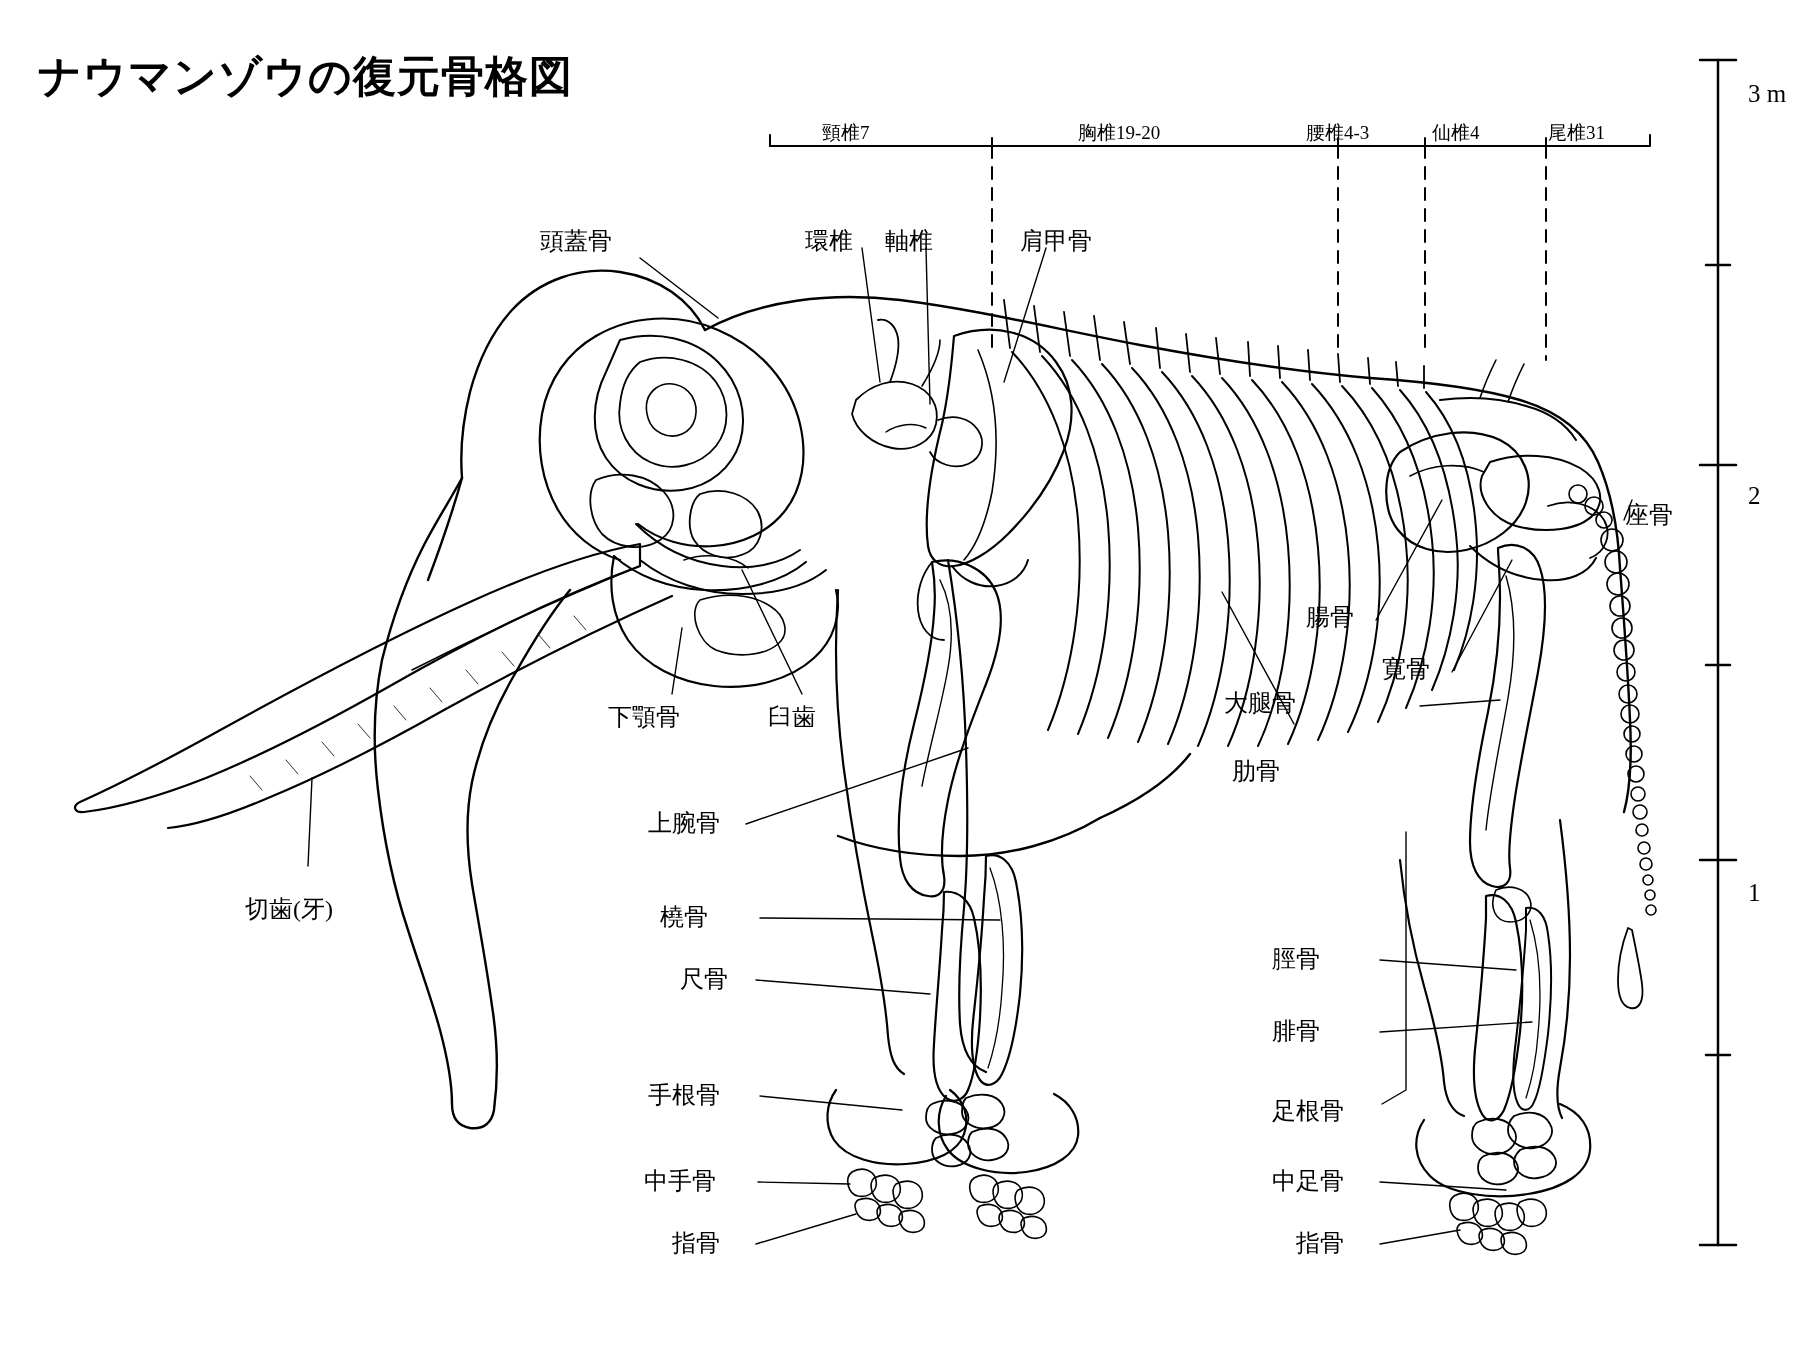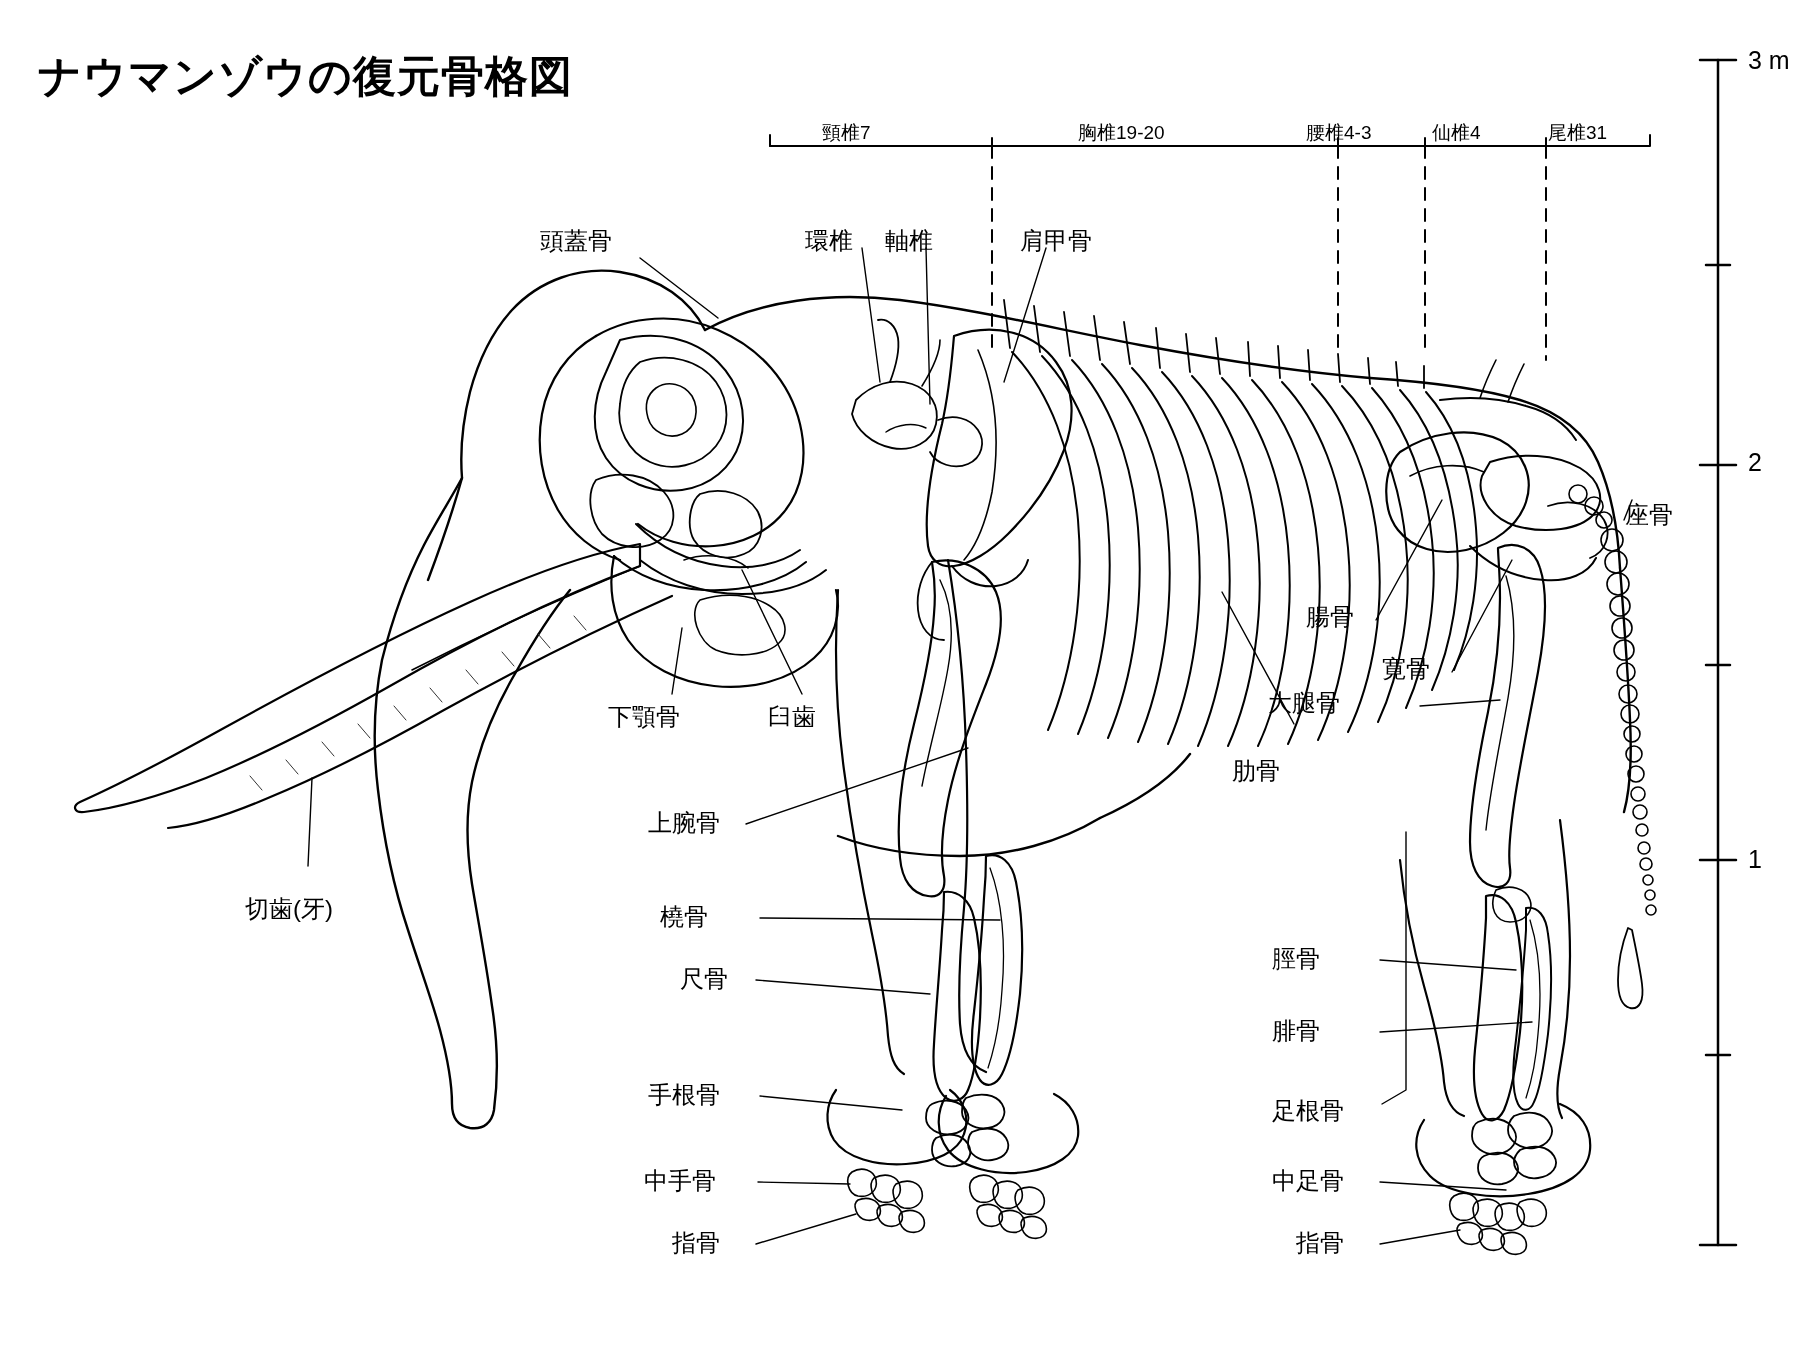--- a/index.html
+++ b/index.html
@@ -5,21 +5,21 @@
   html, body {
     margin: 0;
     padding: 0;
     background: #ffffff;
   }
   #page {
     position: relative;
     width: 1800px;
     height: 1350px;
     background: #ffffff;
-    font-family: Liberation Sans, sans-serif;
+    font-family: Liberation Serif, serif;
     color: #000000;
     overflow: hidden;
   }
   #title {
     position: absolute;
     left: 38px;
     top: 48px;
     font-size: 43px;
     font-weight: 700;
     letter-spacing: 1px;
@@ -28,20 +28,21 @@
   .lbl {
     position: absolute;
     font-size: 24px;
     white-space: nowrap;
     line-height: 1.1;
   }
   .scale-num {
     position: absolute;
     font-size: 25px;
     white-space: nowrap;
+    margin-top: 34px;
   }
   svg.art {
     position: absolute;
     left: 0;
     top: 0;
     width: 1800px;
     height: 1350px;
   }
   .brace-lbl {
     position: absolute;
@@ -514,21 +515,21 @@
   <div class="scale-num" style="left:1748px; top:845px;">1</div>
 
   <div class="lbl" style="left:540px; top:228px;">頭蓋骨</div>
   <div class="lbl" style="left:805px; top:228px;">環椎</div>
   <div class="lbl" style="left:885px; top:228px;">軸椎</div>
   <div class="lbl" style="left:1020px; top:228px;text-align:right;">肩甲骨</div>
 
   <div class="lbl" style="left:1625px; top:482px;margin-top:20px;">座骨</div>
   <div class="lbl" style="left:1306px; top:604px;">腸骨</div>
   <div class="lbl" style="left:1382px; top:656px;">寛骨</div>
-  <div class="lbl" style="left:1268px; top:690px;">大腿骨</div>
+  <div class="lbl" style="left:1224px; top:690px;">大腿骨</div>
   <div class="lbl" style="left:1232px; top:758px;">肋骨</div>
 
   <div class="lbl" style="left:608px; top:704px;">下顎骨</div>
   <div class="lbl" style="left:768px; top:704px;">臼歯</div>
   <div class="lbl" style="left:245px; top:896px;">切歯(牙)</div>
 
   <div class="lbl" style="left:648px; top:810px;">上腕骨</div>
   <div class="lbl" style="left:660px; top:904px;">橈骨</div>
   <div class="lbl" style="left:680px; top:966px;">尺骨</div>
   <div class="lbl" style="left:648px; top:1082px;">手根骨</div>

